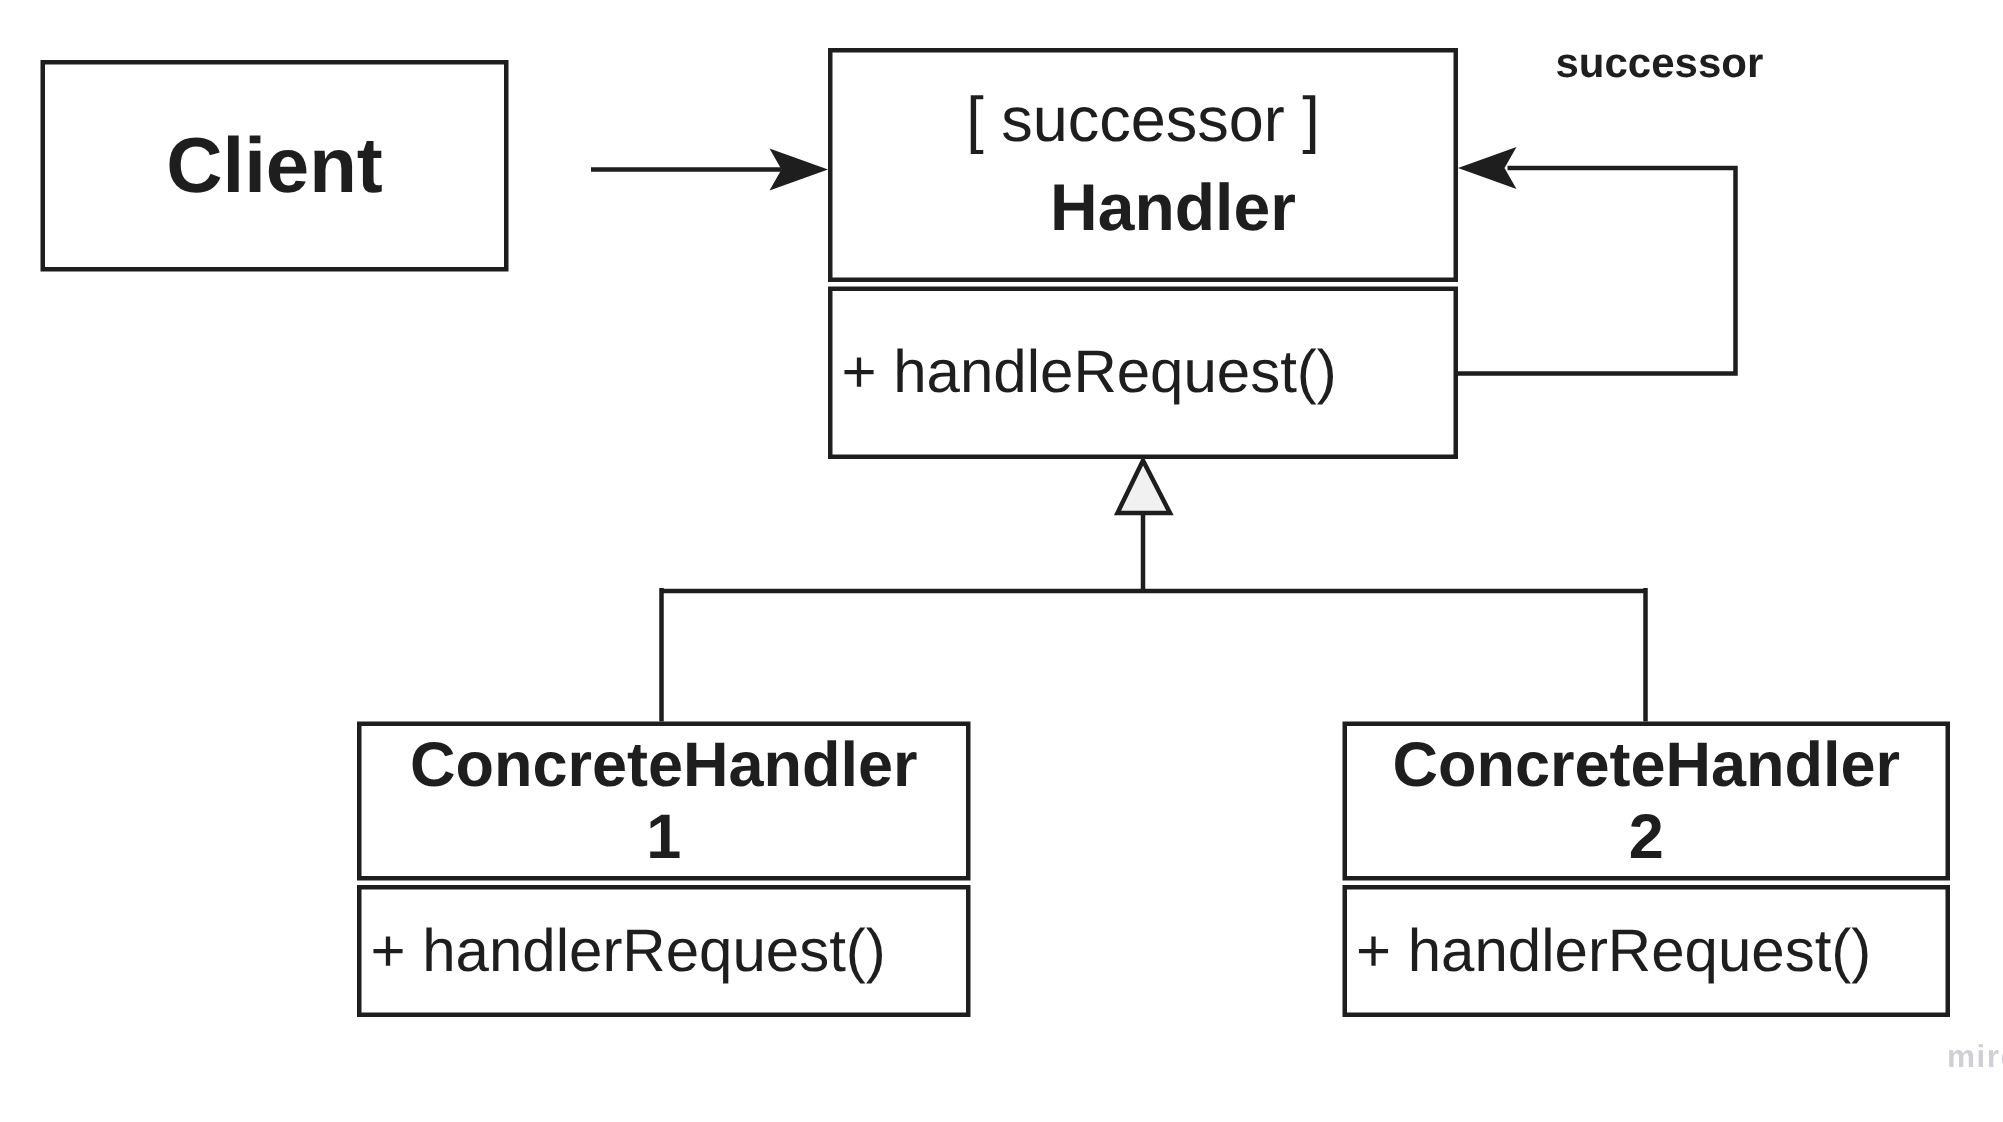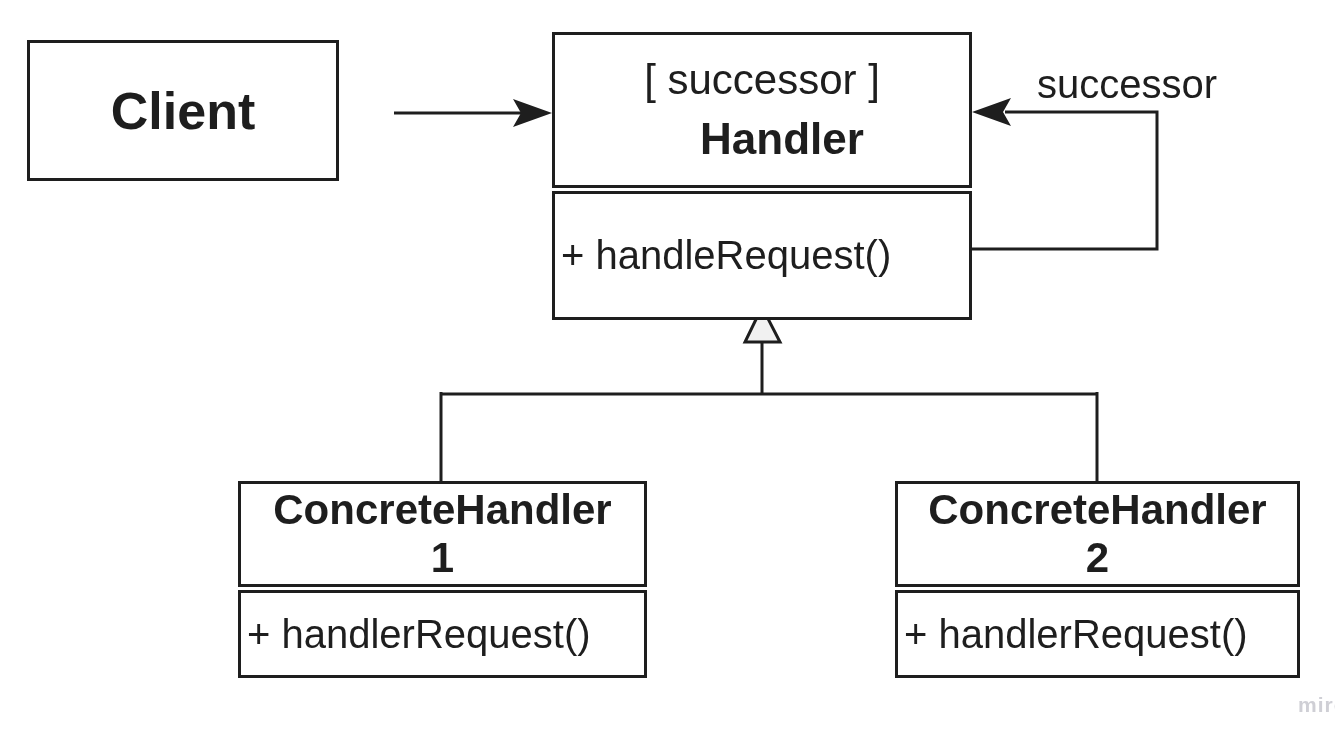--- a/index.html
+++ b/index.html
@@ -63,39 +63,38 @@
     flex-direction: row;
     justify-content: flex-start;
     padding-left: 6px;
   }
   .client-box .sect { height: 141px; }
   .client-title {
     font-size: 52px;
     font-weight: bold;
   }
   .handler-box .sect.head { height: 156px; }
-  .handler-box .sect.body { height: 129px; }
+  .handler-box .sect.body { height: 115px; }
   .stereotype { font-size: 42px; font-weight: normal; }
   .class-name { font-size: 44px; font-weight: bold; margin-top: 10px; margin-left: 40px; }
   .method { font-size: 40px; font-weight: normal; white-space: nowrap; }
   .ch-box .sect.head { height: 106px; }
   .ch-box .sect.body { height: 88px; }
   .ch-title-line {
     font-size: 42px;
     font-weight: bold;
     line-height: 48px;
     text-align: center;
   }
   .edge-label {
     position: absolute;
     z-index: 2;
-    font-size: 40px;
-    font-weight: normal;
+    font-size: 28px;
+    font-weight: bold;
     white-space: nowrap;
-    margin-top: 36px;
   }
   .watermark {
     position: absolute;
     z-index: 3;
     font-size: 21px;
     font-weight: bold;
     color: var(--watermark);
     opacity: 0.85;
     letter-spacing: 1px;
   }

